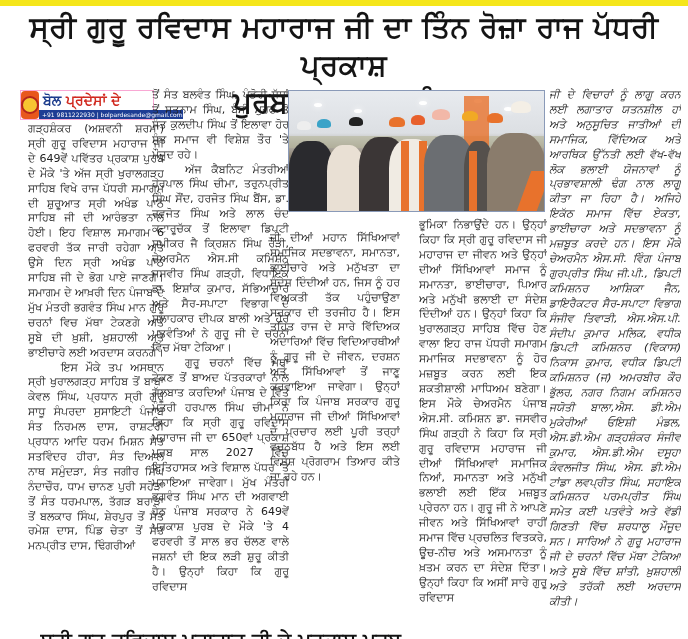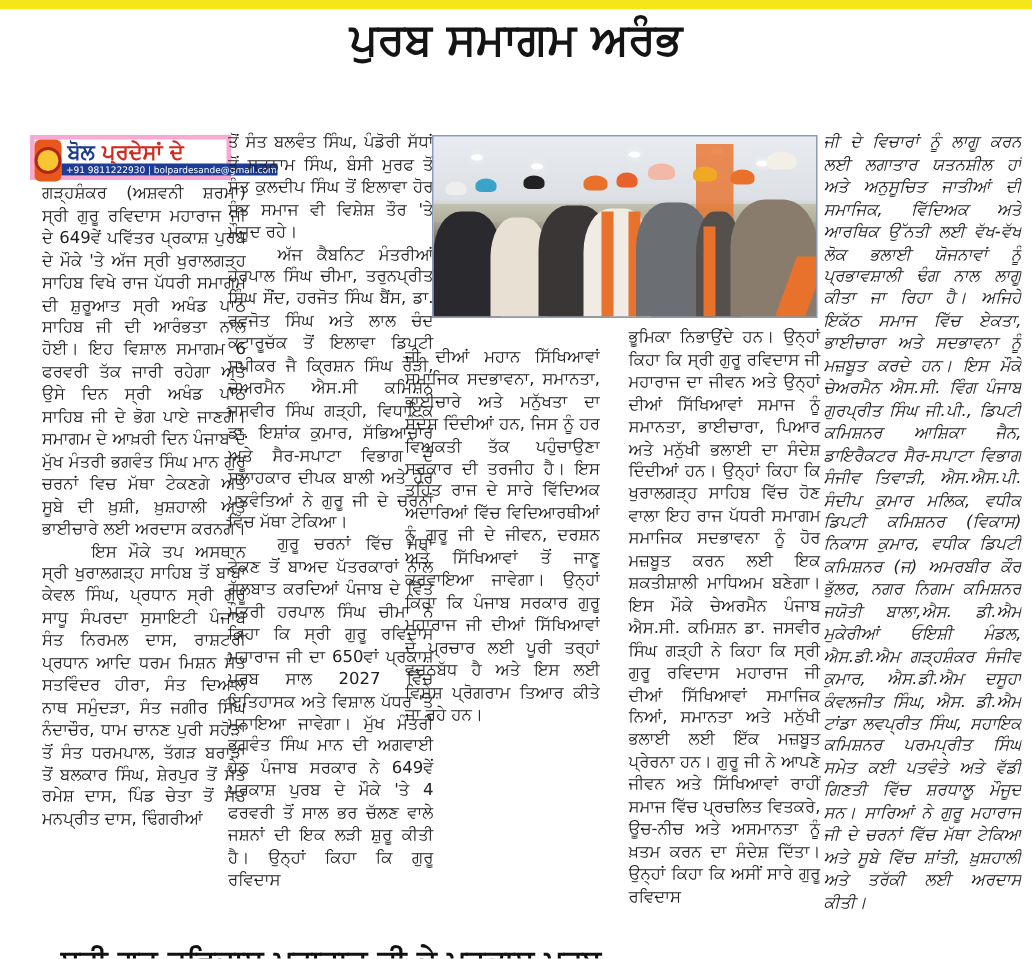--- a/index.html
+++ b/index.html
@@ -10,40 +10,41 @@
   .headline .l1 { display: block; font-size: 29px; line-height: 38px; letter-spacing: 0.5px; }
   .headline .l2 { display: block; font-size: 29px; line-height: 36px; }
   .col { position: absolute; top: 88px; font-size: 11px; line-height: 14.9px; text-align: justify; color: #222; overflow: hidden; }
   .col p { margin: 0; }
   .col p.indent { text-indent: 3em; }
   .c1 { left: 28px; width: 136px; top: 122px; height: 500px; }
   .c2 { left: 152px; width: 137px; height: 540px; }
   .c3 { left: 270px; width: 130px; top: 218px; height: 410px; margin-top: 13px; }
   .c4 { left: 419px; width: 128px; top: 218px; height: 410px; }
   .c5 { left: 549px; width: 132px; height: 540px; font-style: italic; }
-  .logo { position: absolute; left: 20px; top: 90px; width: 134px; height: 30px; display: flex; border: 3px solid #f9a8d4; }
+  .logo { position: absolute; left: 20px; top: 90px; width: 134px; height: 30px; display: flex; border: 1px solid #f9a8d4; }
   .logo-emblem { width: 28px; height: 28px; background: #e8571c; border-radius: 4px; display: flex; align-items: center; justify-content: center; }
   .logo-emblem span { width: 18px; height: 18px; border-radius: 50%; background: #f7c531; display: block; border: 2px solid #b3241c; }
   .logo-right { flex: 1; display: flex; flex-direction: column; }
   .logo-title { height: 19px; font-size: 14px; font-weight: bold; color: #1c3c8c; line-height: 19px; padding-left: 4px; white-space: nowrap; overflow: hidden; }
   .logo-title .red { color: #d12a20; }
   .logo-bar { height: 9px; background: #1d3d94; color: #fff; font-size: 6px; line-height: 9px; padding-left: 3px; white-space: nowrap; overflow: hidden; }
   .photo { position: absolute; left: 288px; top: 90px; width: 257px; height: 122px; border: 1px solid #8a9ab8; overflow: hidden; background: linear-gradient(#e8ebef 0%, #dcdfe3 35%, #8a8070 55%, #3a3532 100%); }
   .photo .ceiling-light { position: absolute; width: 8px; height: 4px; border-radius: 50%; background: #fff; box-shadow: 0 0 6px #fff; }
   .photo .person { position: absolute; bottom: 0; border-radius: 40% 40% 0 0; }
   .photo .turban { position: absolute; border-radius: 50% 50% 30% 30%; }
   .photo .scarf { position: absolute; background: #e8722c; }
   .bottom-head { position: absolute; left: 40px; top: 628px; width: 640px; height: 14px; font-size: 20px; font-weight: bold; color: #111; overflow: hidden; line-height: 24px; white-space: nowrap; }
 </style>
 </head>
 <body>
 
 <div class="topbar"></div>
 
 <h1 class="headline">
+  <span class="l1">ਸ੍ਰੀ ਗੁਰੂ ਰਵਿਦਾਸ ਮਹਾਰਾਜ ਜੀ ਦਾ ਤਿੰਨ ਰੋਜ਼ਾ ਰਾਜ ਪੱਧਰੀ ਪ੍ਰਕਾਸ਼</span>
   <span class="l2">ਪੁਰਬ ਸਮਾਗਮ ਅਰੰਭ</span>
 </h1>
 
 <div class="logo">
   <div class="logo-emblem">
       <span></span>
     </div>
   <div class="logo-right">
     <div class="logo-title"><span>ਬੋਲ </span><span class="red">ਪ੍ਰਦੇਸਾਂ ਦੇ</span></div>
     <div class="logo-bar">+91 9811222930 | bolpardesande@gmail.com</div>

